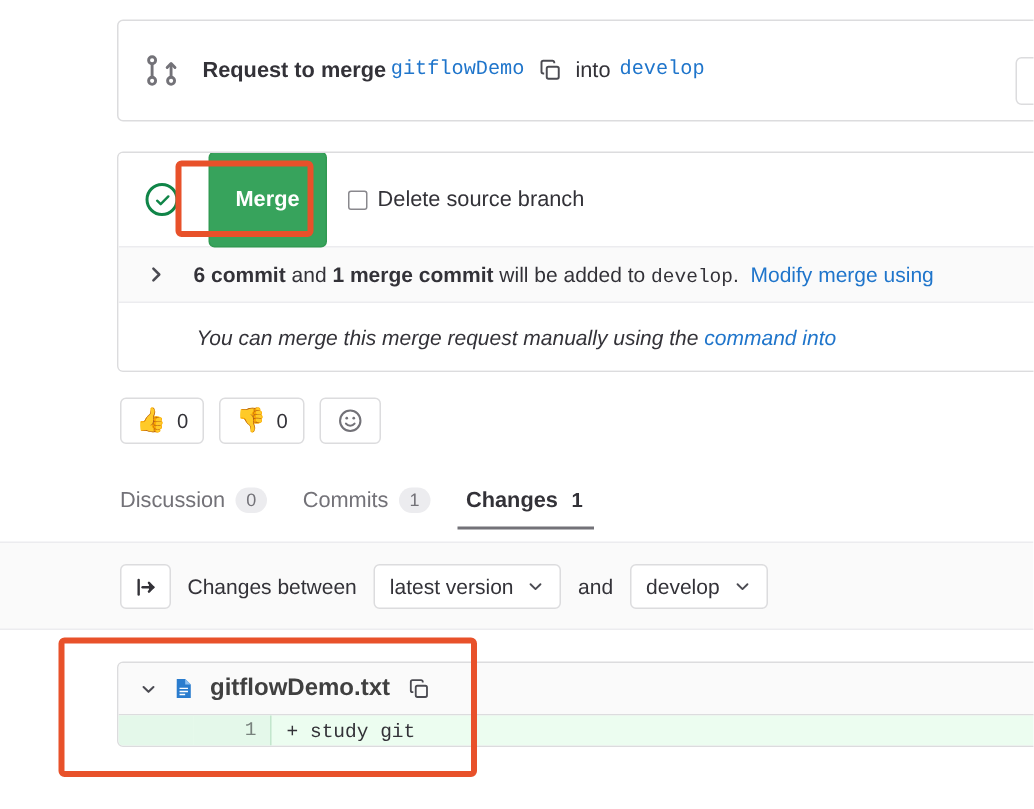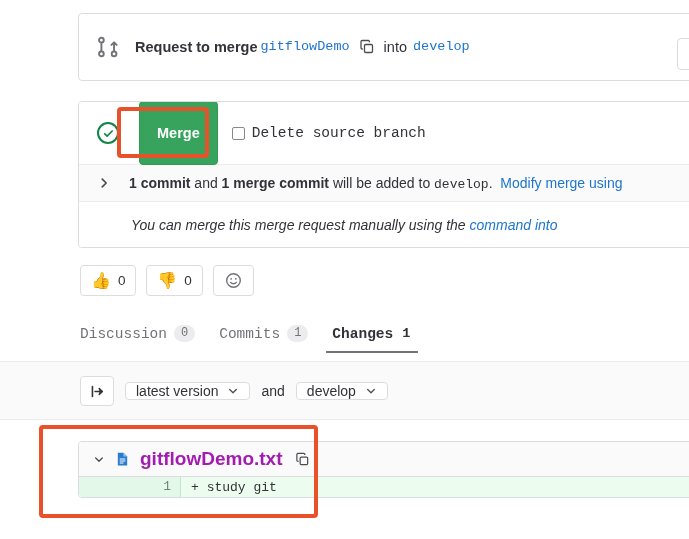--- a/index.html
+++ b/index.html
@@ -62,21 +62,21 @@
   }
   .merge-btn {
     margin-left:20px;
     background:#1aaa55; background:#37a35c;
     border:1px solid #319a52;
     color:#fff; font-size:14.5px; font-weight:bold;
     border-radius:4px; padding:23px 17px; line-height:16px;
     cursor:pointer;
   }
   .delete-branch {
-    display:flex; align-items:center; margin-left:14px; font-size:14.5px;font-family:Liberation Mono, monospace;
+    display:flex; align-items:center; margin-left:14px; font-size:14.5px;
   }
   .cb {
     width:13px; height:13px; border:1px solid #89888d; border-radius:2px;
     background:#fff; margin-right:7px; flex:0 0 auto;
   }
 
   .commit-row {
     height:38px; display:flex; align-items:center;
     background:#fafafa;
     border-top:1px solid #ececef; border-bottom:1px solid #ececef;
@@ -101,21 +101,20 @@
   .award .emo { font-size:16px; line-height:16px; }
   .award .cnt { font-size:13.5px; color:#333238; }
   .award.add { min-width:40px; justify-content:center; padding:0 11px; }
   .smiley { width:17px; height:17px; color:#737278; }
 
   
   .tabs {
     position:absolute; left:80px; top:325px;
     display:flex; align-items:flex-end; gap:24px;
     font-size:14.5px;
-    font-family:Liberation Mono, monospace;
   }
   .tab { display:flex; align-items:center; gap:7px; padding-bottom:11px; color:#737278; cursor:pointer; position:relative; }
   .tab.active { color:#333238; font-weight:bold; }
   .tab.active:after {
     content:""; position:absolute; left:-6px; right:-6px; bottom:0;
     height:2px; background:#737278;
   }
   .badge {
     background:#ececef; color:#737278;
     border-radius:9px; font-size:12px; font-weight:normal;
@@ -133,40 +132,40 @@
   .band-inner {
     position:absolute; left:80px; top:376px;
     display:flex; align-items:center; gap:11px; font-size:14px;
   }
   .icon-btn {
     width:34px; height:30px; border:1px solid #dcdcde; border-radius:4px;
     background:#fff; display:flex; align-items:center; justify-content:center;
     color:#333238; cursor:pointer;
   }
   .dd {
-    height:18px; border:1px solid #dcdcde; border-radius:4px; background:#fff;
+    height:30px; border:1px solid #dcdcde; border-radius:4px; background:#fff;
     display:flex; align-items:center; gap:9px; padding:0 10px;
     font-size:14px; color:#333238; cursor:pointer;
   }
   .chev-dn { width:12px; height:12px; color:#4b4b52; display:flex; }
 
   
   .file-card {
     position:absolute; left:78px; top:441px;
     width:631px;
     border:1px solid #dcdcde; border-radius:4px;
     background:#fff; overflow:hidden;
   }
   .file-head {
     height:35px; background:#fafafa;
     border-bottom:1px solid #dcdcde;
     display:flex; align-items:center; padding-left:14px; gap:10px;
   }
   .doc-icon { width:15px; height:17px; color:#1f75cb; display:flex; }
-  .file-name { font-size:19px; font-weight:bold; color:#a21caf; }
+  .file-name { font-size:16px; font-weight:bold; color:#404040; }
   .file-copy { width:15px; height:15px; color:#4b4b52; display:flex; margin-left:2px; }
   .diff-line { display:flex; height:20px; align-items:center; background:#ecfdf0; font-family:"Liberation Mono", monospace; font-size:13px; }
   .gutter-a { width:50px; height:20px; background:#e4f8ea; }
   .gutter-b {
     width:52px; height:20px; background:#e4f8ea; color:#78827d;
     text-align:right; padding-right:9px; line-height:20px;
     border-right:1px solid #c3e6cd;
   }
   .diff-text { padding-left:10px; color:#333238; white-space:pre; }
 
@@ -223,21 +222,21 @@
         <span>Delete source branch</span>
       </label>
     </div>
 
     <div class="commit-row">
       <span class="chev-right">
         <svg viewBox="0 0 16 16" width="14" height="14" fill="none" stroke="currentColor" stroke-width="1.9" stroke-linecap="round" stroke-linejoin="round">
           <path d="M6 3.5 10.5 8 6 12.5"></path>
         </svg>
       </span>
-      <span class="commit-text"><span class="bold">1 commit</span><span>&nbsp;</span><span>and</span><span>&nbsp;</span><span class="bold">1 merge commit</span><span>&nbsp;</span><span>will be added to</span><span>&nbsp;</span><span class="mono-inline">develop</span><span>.</span><span>&nbsp;&nbsp;</span><a class="lnk" href="#">Modify merge using</a></span>
+      <span class="commit-text"><span class="bold">6 commit</span><span>&nbsp;</span><span>and</span><span>&nbsp;</span><span class="bold">1 merge commit</span><span>&nbsp;</span><span>will be added to</span><span>&nbsp;</span><span class="mono-inline">develop</span><span>.</span><span>&nbsp;&nbsp;</span><a class="lnk" href="#">Modify merge using</a></span>
     </div>
 
     <div class="manual-row">
       <span>You can merge this merge request manually using the</span>
         <span>&nbsp;</span>
         <a class="lnk" href="#">command into</a>
     </div>
   </div>
 
   <div class="awards">
@@ -279,20 +278,21 @@
 
   <div class="band"></div>
   <div class="band-inner">
     <div class="icon-btn">
       <svg viewBox="0 0 16 16" width="15" height="15" fill="none" stroke="currentColor" stroke-width="1.7" stroke-linecap="round" stroke-linejoin="round">
         <path d="M2.6 2.8v10.4"></path>
         <path d="M5.4 8h7.6"></path>
         <path d="M9.9 4.9 13 8l-3.1 3.1" fill="currentColor" stroke-linejoin="round"></path>
       </svg>
     </div>
+    <span>Changes between</span>
     <div class="dd">
       <span>latest version</span>
       <span class="chev-dn">
         <svg viewBox="0 0 16 16" width="12" height="12" fill="none" stroke="currentColor" stroke-width="1.7" stroke-linecap="round" stroke-linejoin="round">
             <path d="M3.6 6 8 10.3 12.4 6"></path>
           </svg>
       </span>
     </div>
     <span>and</span>
     <div class="dd">

